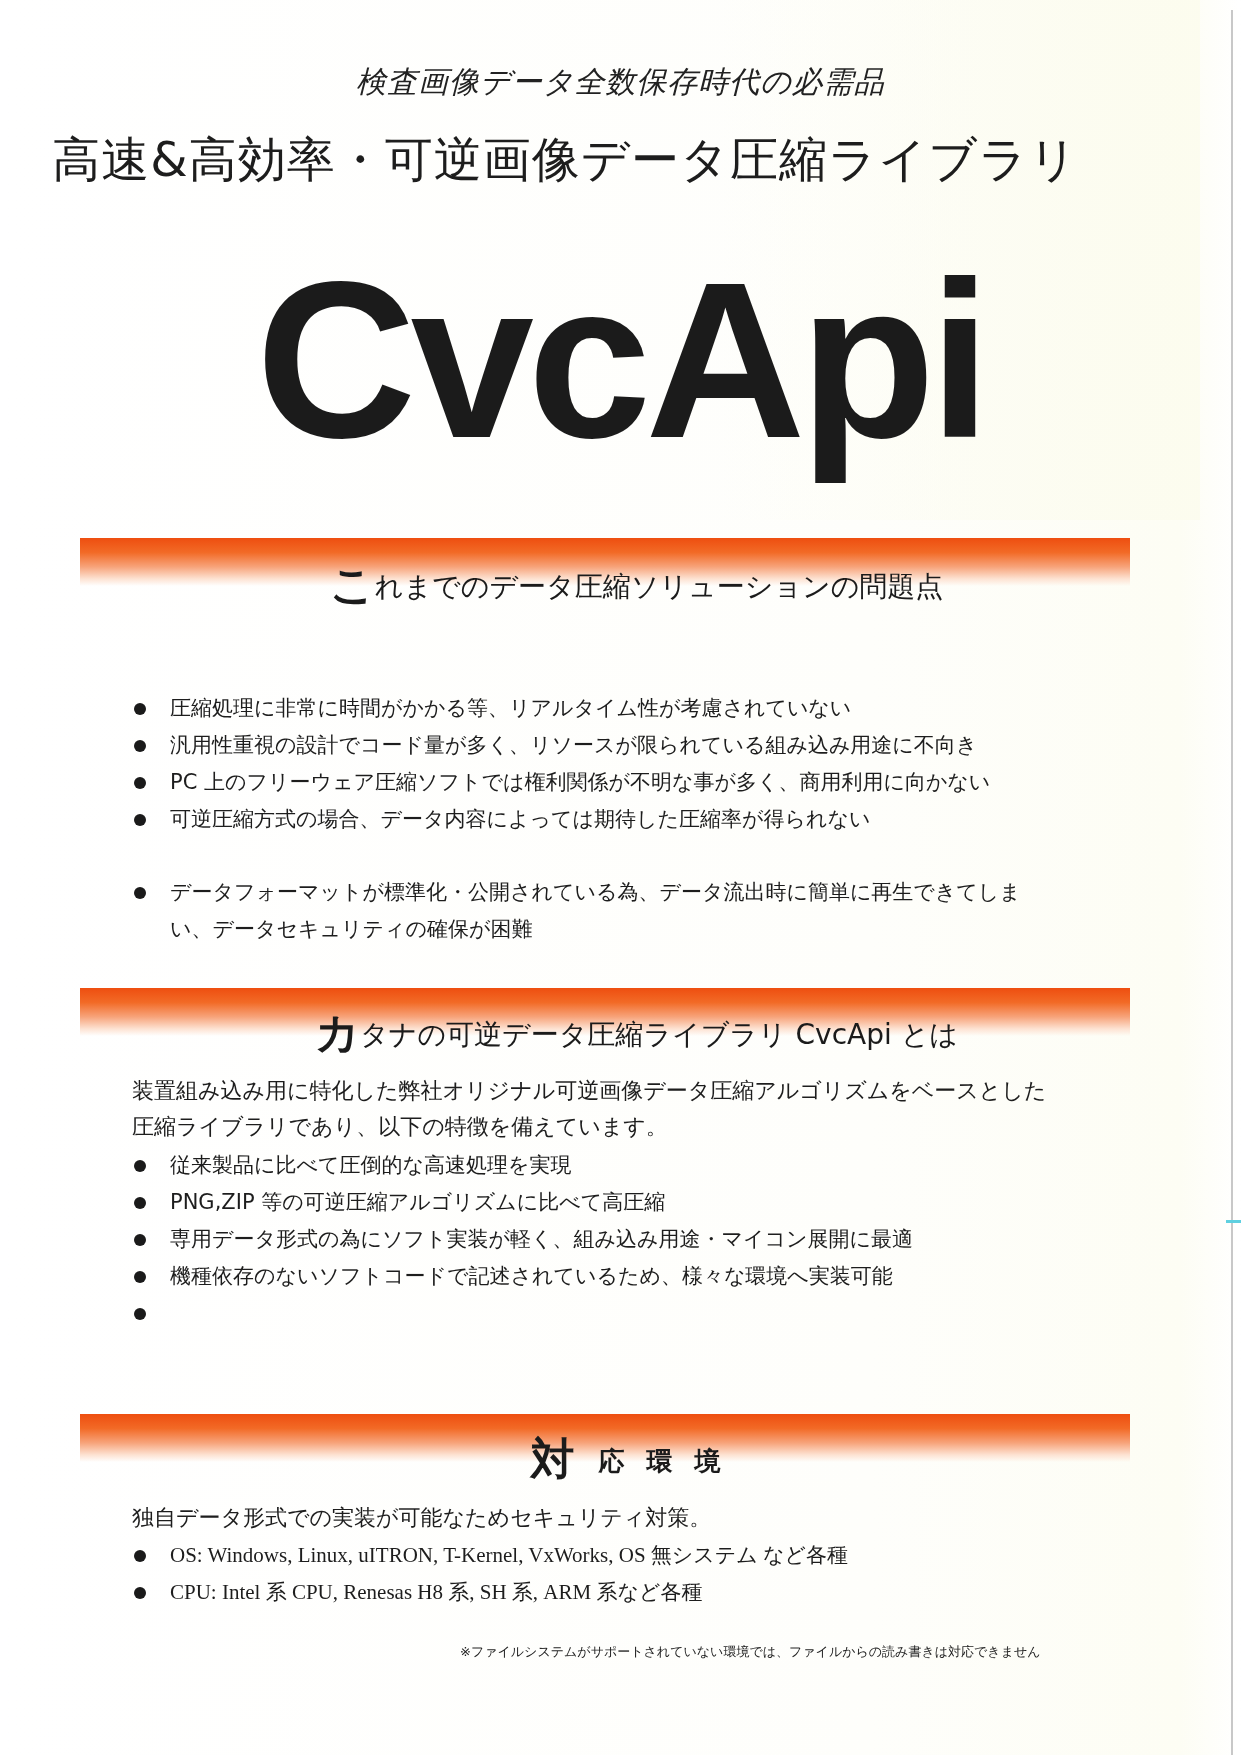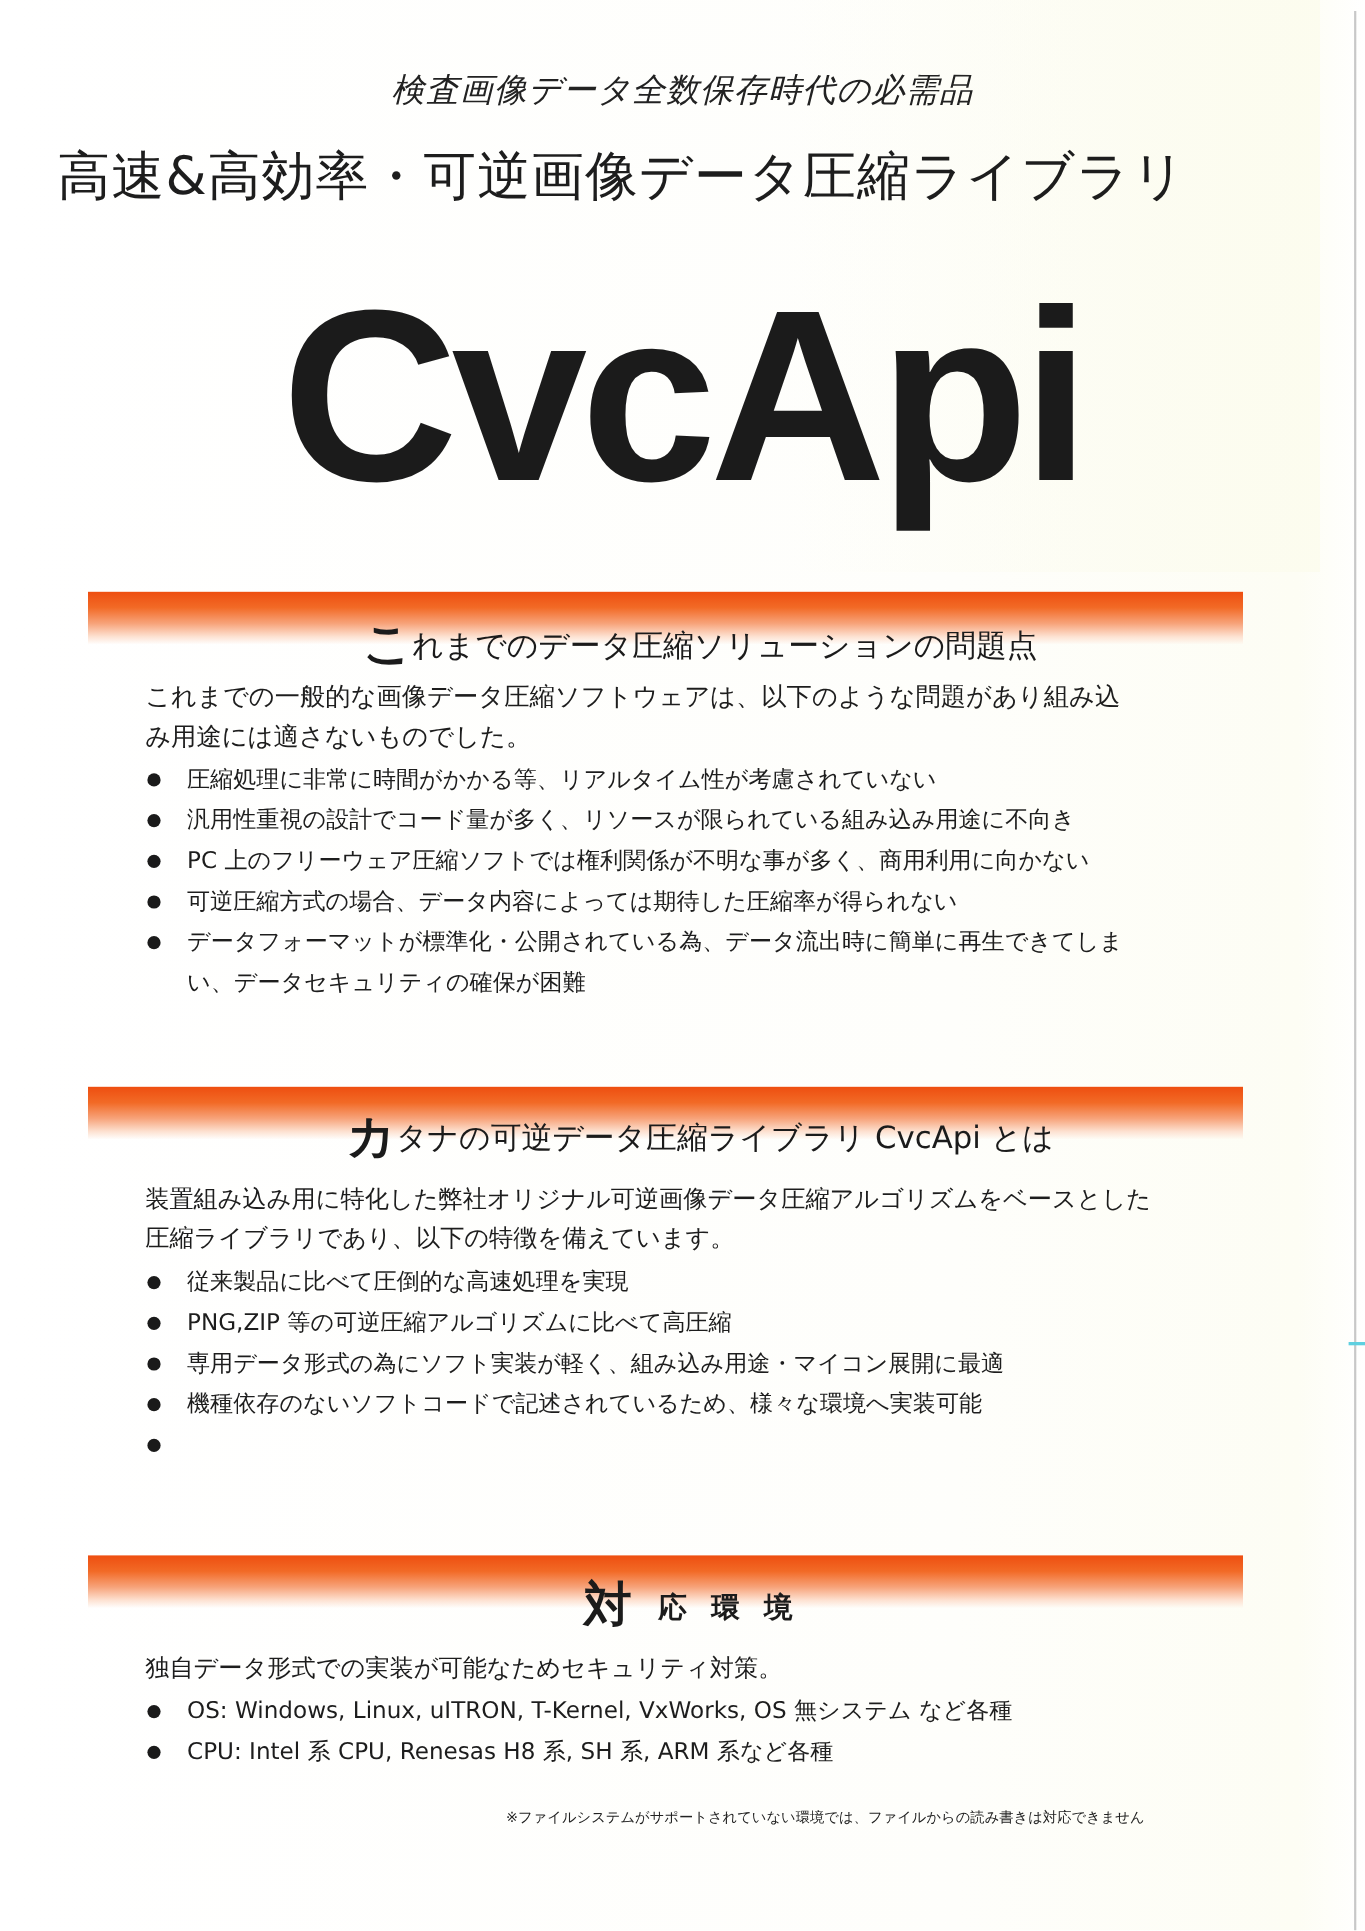--- a/index.html
+++ b/index.html
@@ -147,30 +147,26 @@
   <div class="edge-mark"></div>
 
   <div class="tagline">検査画像データ全数保存時代の必需品</div>
   <div class="headline">高速&amp;高効率・可逆画像データ圧縮ライブラリ</div>
   <div class="logo">CvcApi</div>
 
   <div class="section-band" style="top:538px;"></div>
   <div class="section-title" style="top:556px;">
     <span class="big">こ</span><span>れまでのデータ圧縮ソリューションの問題点</span>
   </div>
-  <div class="para" style="top:616px;">
-    <div>これまでの一般的な画像データ圧縮ソフトウェアは、以下のような問題があり組み込</div>
-    <div>み用途には適さないものでした。</div>
-  </div>
   <ul class="bullets" style="top:690px;">
     <li><span class="dot"></span><span>圧縮処理に非常に時間がかかる等、リアルタイム性が考慮されていない</span></li>
     <li><span class="dot"></span><span>汎用性重視の設計でコード量が多く、リソースが限られている組み込み用途に不向き</span></li>
     <li><span class="dot"></span><span>PC 上のフリーウェア圧縮ソフトでは権利関係が不明な事が多く、商用利用に向かない</span></li>
     <li><span class="dot"></span><span>可逆圧縮方式の場合、データ内容によっては期待した圧縮率が得られない</span></li>
-    <li style="width:880px;"><span class="dot"></span><span>データフォーマットが標準化・公開されている為、データ流出時に簡単に再生できてしまい、データセキュリティの確保が困難</span></li>
+    <li style="width:880px;margin-top:36px;"><span class="dot"></span><span>データフォーマットが標準化・公開されている為、データ流出時に簡単に再生できてしまい、データセキュリティの確保が困難</span></li>
   </ul>
 
   <div class="section-band" style="top:988px;"></div>
   <div class="section-title" style="top:1004px;">
     <span class="big">カ</span><span>タナの可逆データ圧縮ライブラリ CvcApi とは</span>
   </div>
   <div class="para" style="top:1073px; font-size:22px;">
     <div>装置組み込み用に特化した弊社オリジナル可逆画像データ圧縮アルゴリズムをベースとした</div>
     <div>圧縮ライブラリであり、以下の特徴を備えています。</div>
   </div>
@@ -182,19 +178,19 @@
     <li><span class="dot"></span></li>
   </ul>
 
   <div class="section-band" style="top:1414px;"></div>
   <div class="section-title spaced" style="top:1430px;">
     <span class="big">対</span><span class="rest">応環境</span>
   </div>
   <div class="para" style="top:1500px; font-size:22px;">
     <div>独自データ形式での実装が可能なためセキュリティ対策。</div>
   </div>
-  <ul class="bullets" style="top:1537px;">
+  <ul class="bullets" style="top:1537px;font-family:Liberation Serif, serif;">
     <li><span class="dot"></span><span>OS: Windows, Linux, uITRON, T-Kernel, VxWorks, OS 無システム など各種</span></li>
     <li><span class="dot"></span><span>CPU: Intel 系 CPU, Renesas H8 系, SH 系, ARM 系など各種</span></li>
   </ul>
 
   <div class="footnote">※ファイルシステムがサポートされていない環境では、ファイルからの読み書きは対応できません</div>
 </div>
 
 </body></html>

